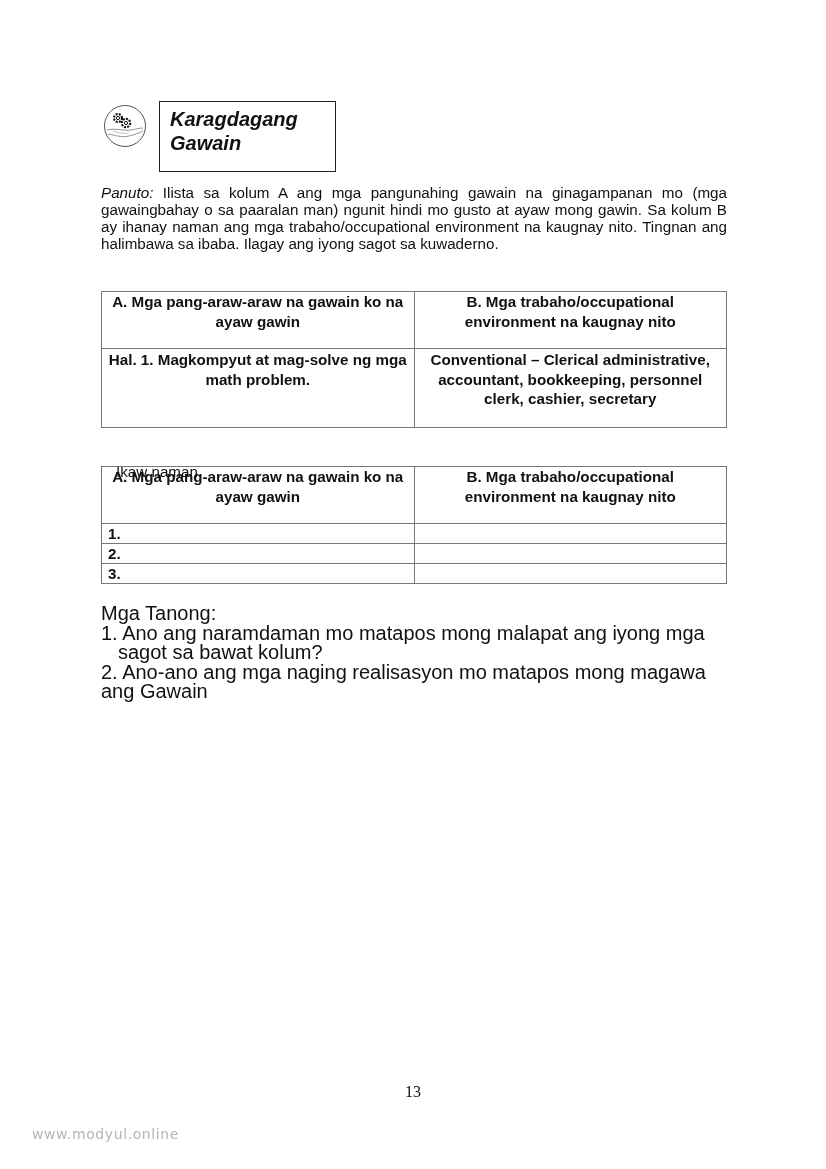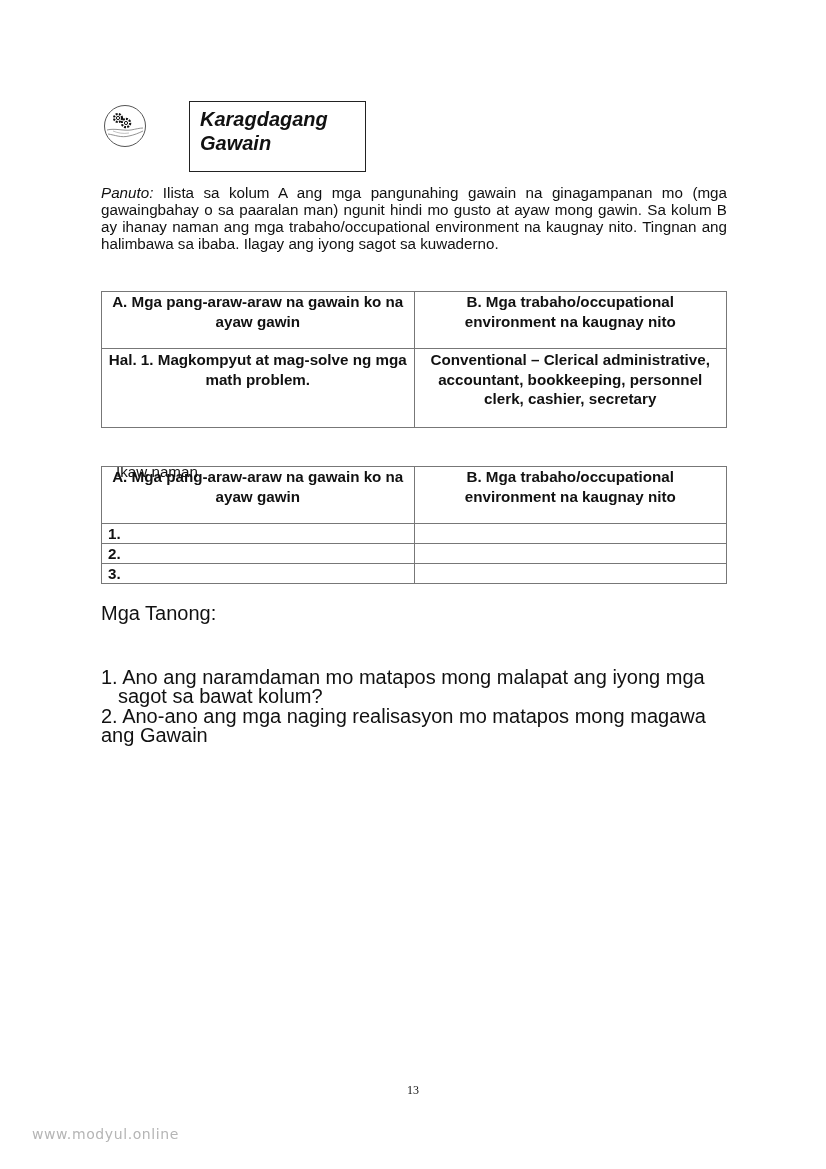--- a/index.html
+++ b/index.html
@@ -24,21 +24,20 @@
     }
     .title-box {
       position: absolute;
       left: 159px;
       top: 101px;
       width: 177px;
       height: 71px;
       border: 1px solid #222;
       box-sizing: border-box;
       padding: 5px 10px;
-      margin-left: 30px;
     }
     .title-box .t {
       font-style: italic;
       font-weight: bold;
       font-size: 20px;
       line-height: 24px;
       display: block;
     }
     .para {
       position: absolute;
@@ -89,29 +88,29 @@
     .questions {
       position: absolute;
       left: 101px;
       top: 604px;
       width: 628px;
       font-size: 20px;
       line-height: 19.5px;
       margin: 0;
     }
     .questions .q { display: block; }
-    .questions .q1 { padding-left: 17px; text-indent: -17px; margin-top: 44px; }
+    .questions .q1 { padding-left: 17px; text-indent: -17px; }
     .page-number {
       position: absolute;
       left: 0;
       width: 826px;
       top: 1083px;
       text-align: center;
       font-family: "Liberation Serif", serif;
-      font-size: 12px;
+      font-size: 16px;
     }
     .watermark {
       position: absolute;
       left: 0;
       width: 826px;
       top: 1126px;
       text-align: left;
       font-family: "DejaVu Sans", sans-serif;
       font-size: 14px;
       color: #b5b5b5;

